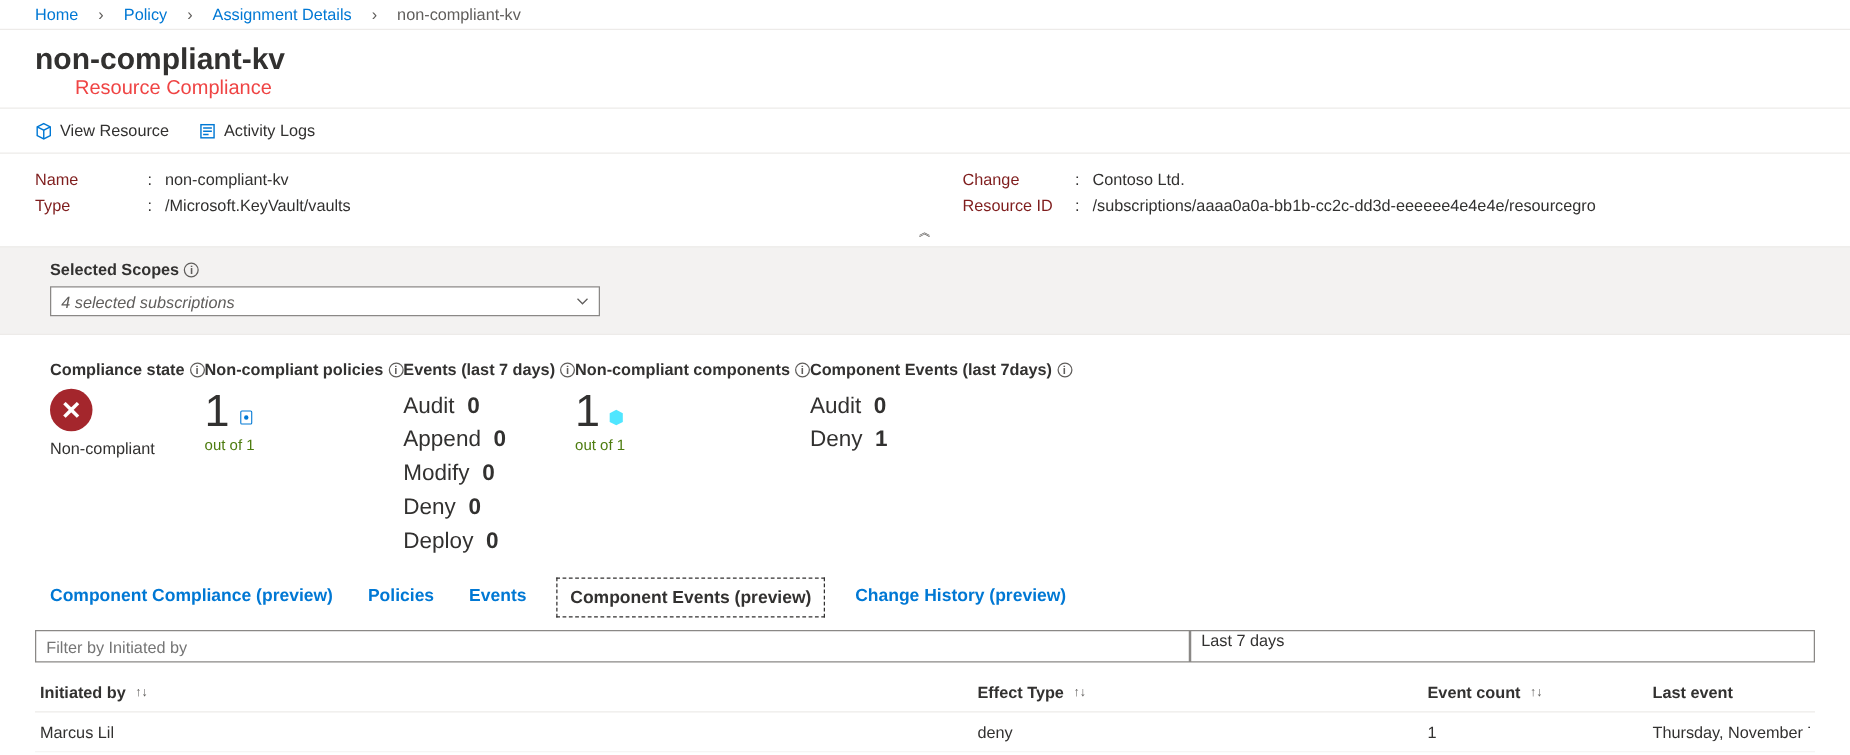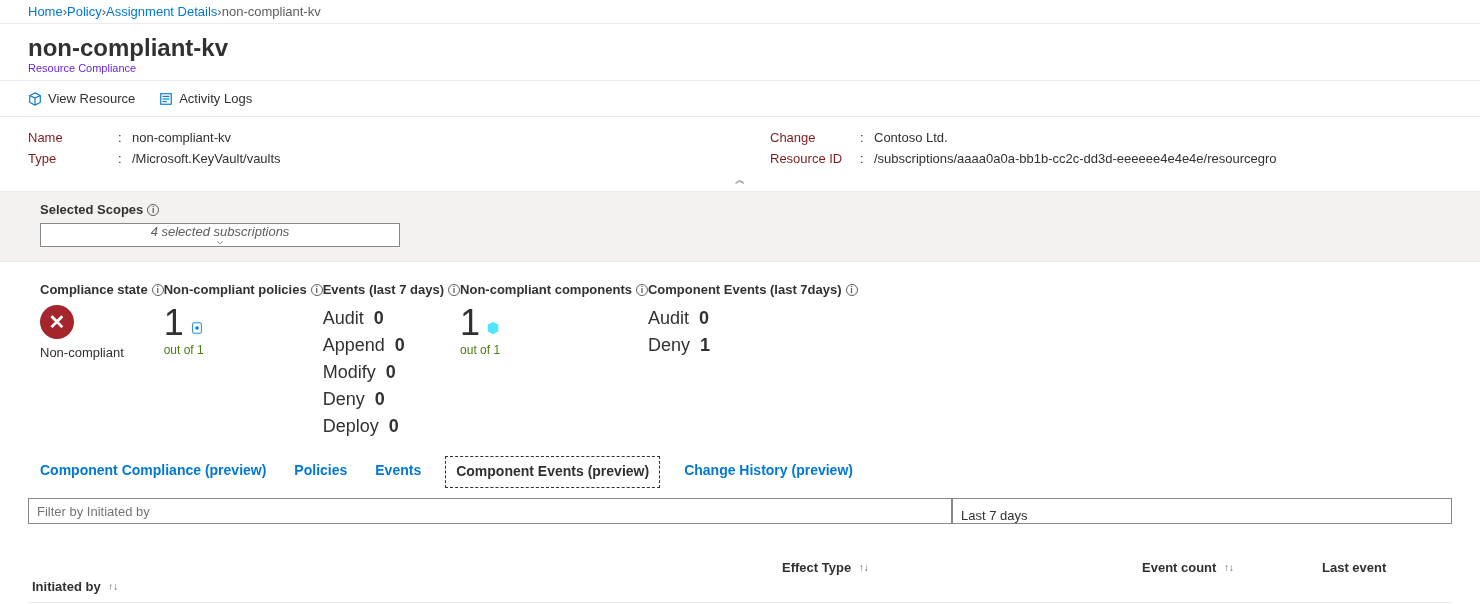--- a/index.html
+++ b/index.html
@@ -8,40 +8,41 @@
     font-family: "Segoe UI", -apple-system, BlinkMacSystemFont, sans-serif;
     font-size: 13px;
     color: #323130;
     background: #ffffff;
     width: 1480px;
   }
   a { color: #0078d4; text-decoration: none; }
 
   
   .breadcrumb {
-    display: flex; align-items: center; gap: 0;
+    display: flex; align-items: center; gap: 16px;
     padding: 4px 28px;
     font-size: 13px;
     border-bottom: 1px solid #edebe9;
     background: #fff;
   }
   .breadcrumb .sep { color: #605e5c; }
   .breadcrumb .current { color: #605e5c; }
 
   
   .title-block { padding: 10px 28px 6px 28px; }
   .title-block h1 {
     margin: 0;
     font-size: 24px;
     font-weight: 600;
     color: #323130;
   }
   .title-block .subtitle {
-    font-size: 11px;
-    color: #6d28d9;
+    font-size: 16px;
+    color: #ef4444;
+    margin-left: 32px;
   }
 
   
   .toolbar {
     display: flex; gap: 24px; align-items: center;
     padding: 6px 28px;
     border-top: 1px solid #edebe9;
     border-bottom: 1px solid #edebe9;
   }
   .toolbar .tool-btn {
@@ -80,28 +81,27 @@
     font-size: 13px; font-weight: 600; display: flex; align-items: center; gap: 4px;
     margin-bottom: 6px;
   }
   .info-circle {
     display:inline-flex; align-items:center; justify-content:center;
     width:12px; height:12px; border:1px solid #605e5c; border-radius:50%;
     font-size:9px; color:#605e5c;
   }
   .select-box {
     display: flex; justify-content: space-between; align-items: center;
-    width: 360px; height: 24px;
+    width: 440px; height: 24px;
     padding: 0 8px;
     background: #fff;
     border: 1px solid #8a8886;
     font-style: italic;
     color: #605e5c;
     cursor: pointer;
-    flex-direction: column;
   }
   .chevron-down {
     width: 10px; height: 10px;
   }
 
   
   .summary {
     display: flex; 
     padding: 20px 28px 12px 40px;
   }
@@ -156,39 +156,39 @@
     padding: 0 8px;
     border: 1px solid #8a8886;
     font-family: inherit;
     font-size: 13px;
   }
   .filter-row .range {
     width: 500px;
     height:26px;
     border:1px solid #8a8886;
     padding: 0 8px;
-    display:flex; align-items:flex-end;
+    display:flex; align-items:flex-start;
     font-size:13px;
     cursor:pointer;
   }
 
   
   .table {
     padding: 8px 28px 0 28px;
   }
   .table-header, .table-row {
     display:flex; align-items:center;
     padding: 8px 4px;
   }
   .table-header {
     font-weight: 600;
     border-bottom: 1px solid #edebe9;
   }
   .table-row { border-bottom: 1px solid #f3f2f1; }
-  .col-initiated { flex: 0 0 750px; margin-top: 39px; }
+  .col-initiated { flex: 0 0 750px; }
   .col-effect    { flex: 0 0 360px; }
   .col-count     { flex: 0 0 180px; }
   .col-last      { flex: 1 1 auto; white-space:nowrap; overflow:hidden; }
   .sort-icons {
     display:inline-block; font-size:10px; color:#605e5c; margin-left:4px;
     transform: translateY(-1px);
   }
 </style>
 </head>
 <body>

